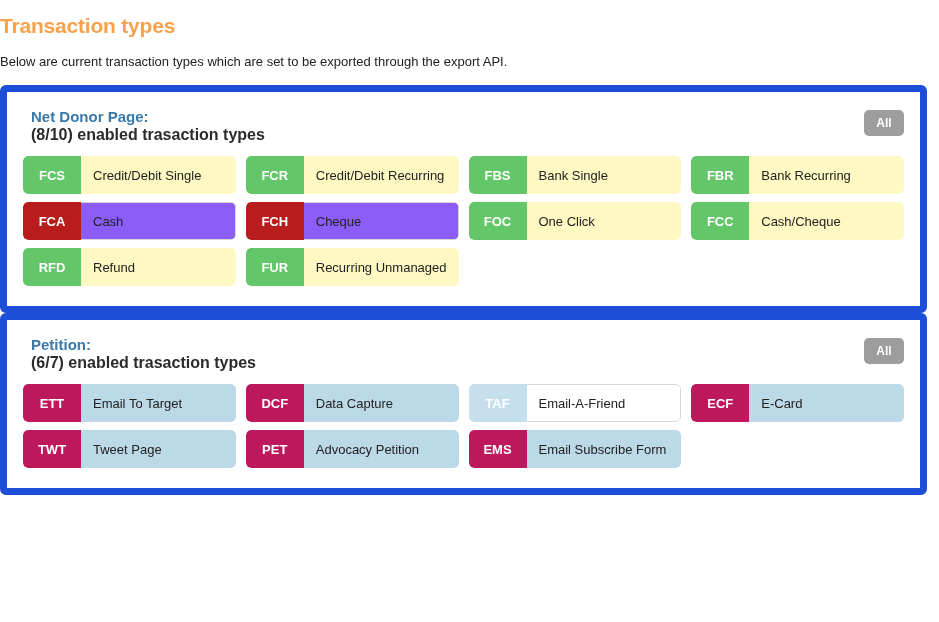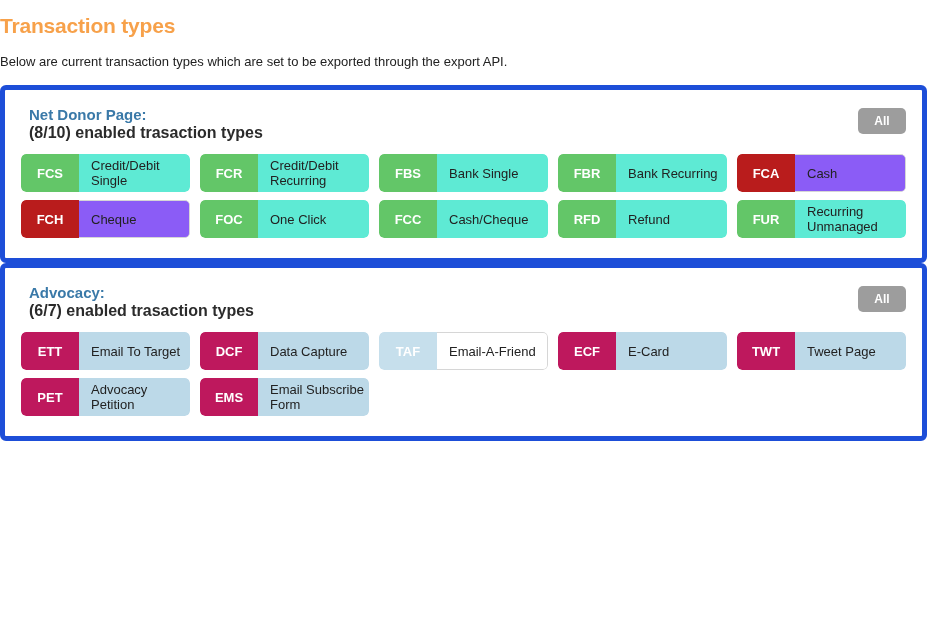--- a/index.html
+++ b/index.html
@@ -27,21 +27,21 @@
     letter-spacing: -0.2px;
   }
   .page-desc {
     font-size: 13px;
     color: #222222;
     margin: 16px 0 16px 0;
   }
 
   
   .panel {
-    border: 5px solid #1d4ed8;
+    border: 7px solid #1d4ed8;
     border-radius: 6px;
     padding: 16px 16px 20px 16px;
     box-sizing: border-box;
     position: relative;
     background: #ffffff;
   }
   .panel-head {
     position: relative;
     min-height: 36px;
   }
@@ -56,38 +56,38 @@
     font-size: 16px;
     font-weight: bold;
     color: #2b2b2b;
     line-height: 16px;
     margin: 1px 0 0 8px;
   }
   .all-btn {
     position: absolute;
     top: 2px;
     right: 0;
-    width: 48px;
+    width: 40px;
     height: 26px;
     border-radius: 5px;
     background: #9d9d9d;
     color: #ffffff;
     font-size: 12px;
     font-weight: bold;
     border: none;
     cursor: pointer;
     padding: 0;
     font-family: "Liberation Sans", sans-serif;
   }
 
   
   .grid {
     margin-top: 12px;
     display: grid;
-    grid-template-columns: repeat(5, 1fr);
+    grid-template-columns: repeat(4, 1fr);
     column-gap: 10px;
     row-gap: 8px;
   }
   .type-row {
     display: flex;
     align-items: stretch;
     height: 38px;
     border-radius: 5px;
     overflow: hidden;
     box-sizing: border-box;
@@ -110,21 +110,21 @@
     align-items: center;
     padding-left: 12px;
     font-size: 13px;
     color: #222222;
     border-radius: 0 5px 5px 0;
     box-sizing: border-box;
   }
 
   
   .g .type-row.on .type-code  { background: #63c668; }
-  .g .type-row.on .type-label { background: #5eead4; }
+  .g .type-row.on .type-label { background: #fef9c3; }
   
   .g .type-row.off .type-code  { background: #b91c1c; }
   .g .type-row.off .type-label {
     background: #8b5cf6;
     border: 1px solid #d6d6d6;
     border-left: none;
   }
 
   
   .b .type-row.on .type-code  { background: #be185d; }
@@ -190,21 +190,21 @@
             <div class="type-label">Refund</div>
           </div>
           <div class="type-row on">
             <div class="type-code">FUR</div>
             <div class="type-label">Recurring Unmanaged</div>
           </div>
         </div>
       </div>
       <div class="panel b">
         <div class="panel-head">
-          <div class="panel-title">Advocacy:</div>
+          <div class="panel-title">Petition:</div>
           <div class="panel-sub">(6/7) enabled trasaction types</div>
           <button class="all-btn">All</button>
         </div>
         <div class="grid">
           <div class="type-row on">
             <div class="type-code">ETT</div>
             <div class="type-label">Email To Target</div>
           </div>
           <div class="type-row on">
             <div class="type-code">DCF</div>

